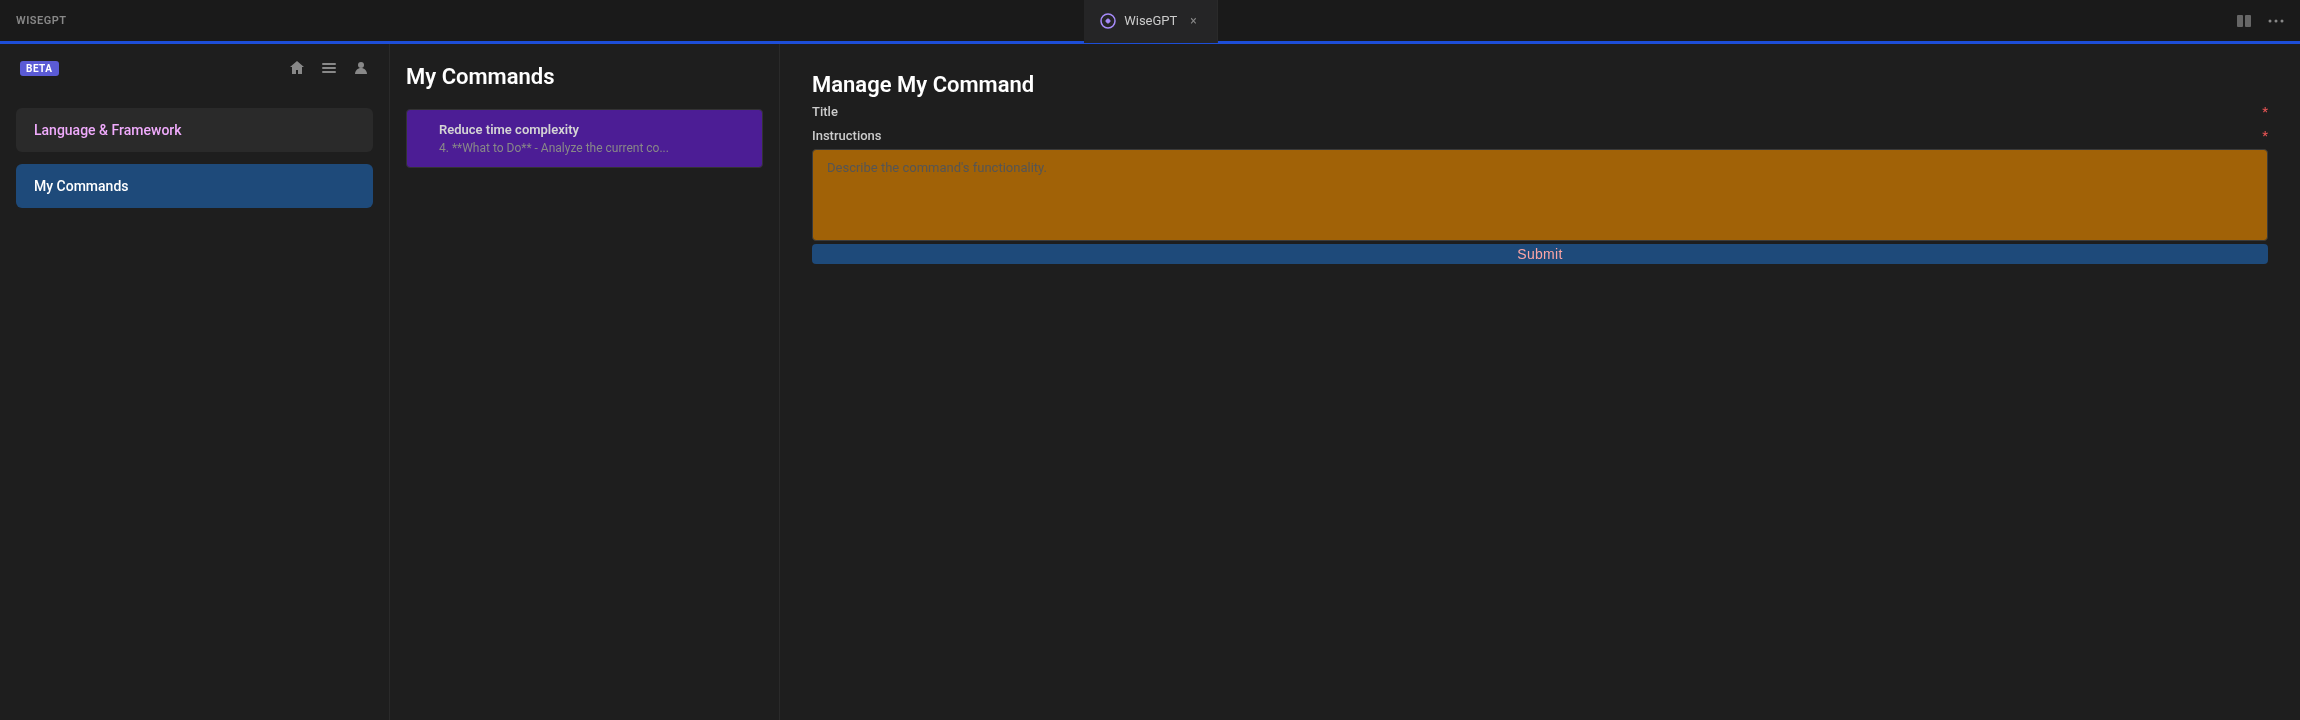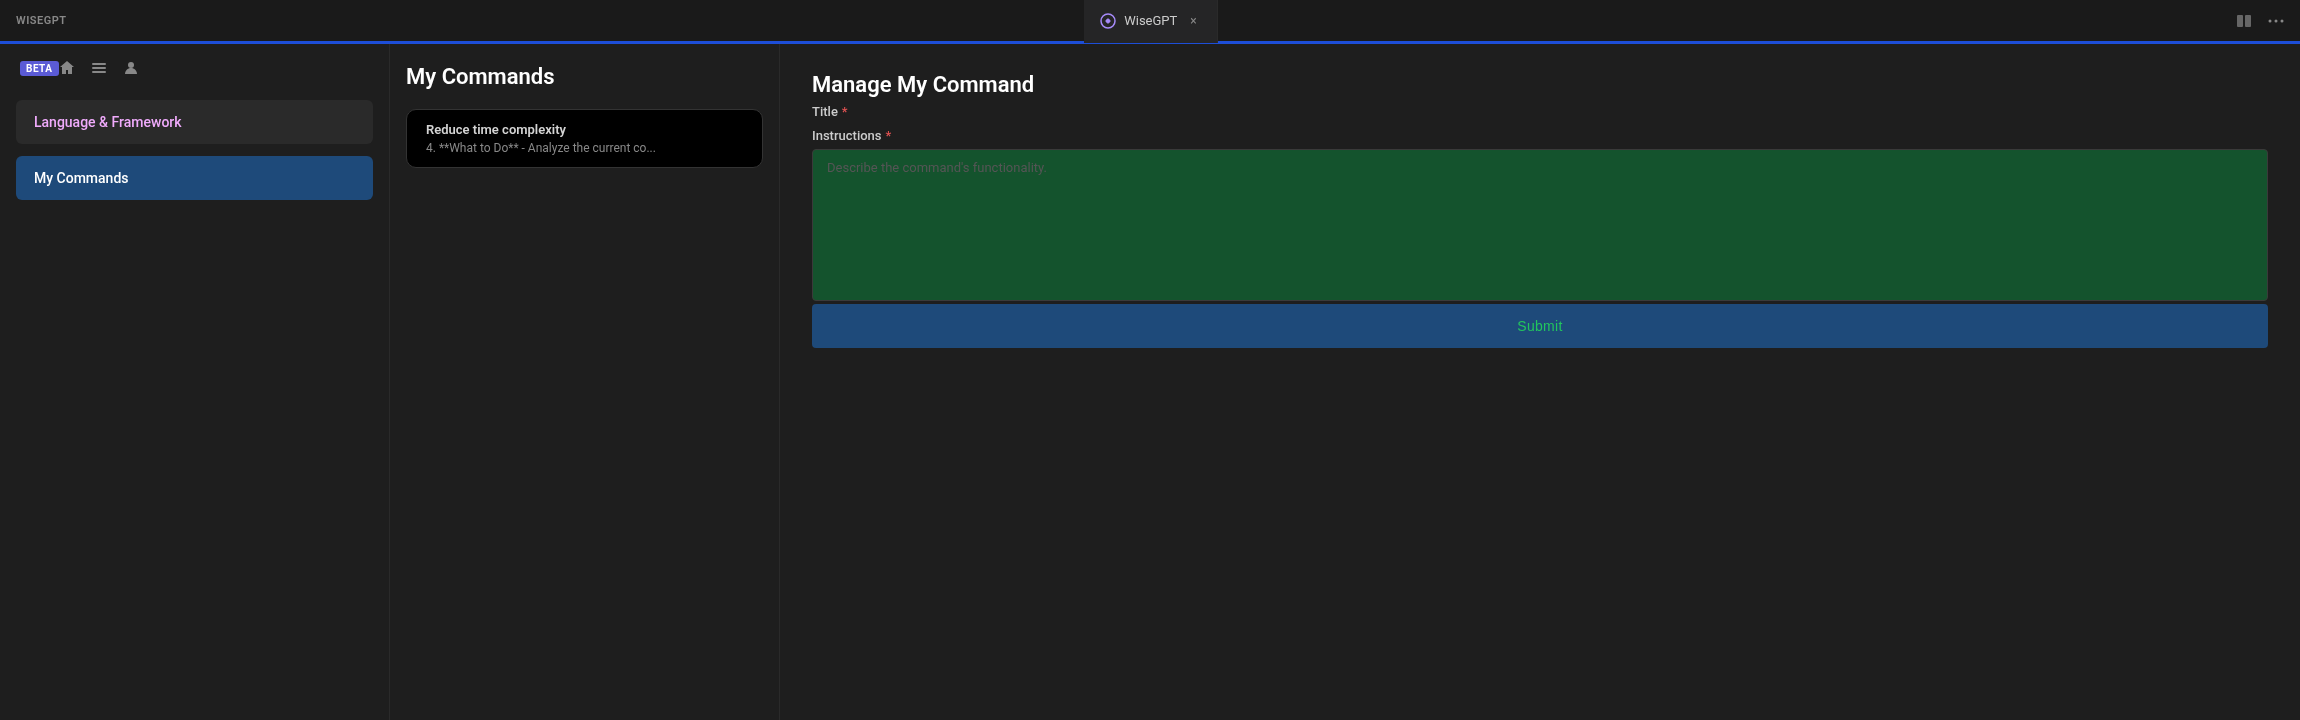--- a/index.html
+++ b/index.html
@@ -121,23 +121,23 @@
       display: flex;
       flex-direction: column;
       padding: 16px;
       gap: 12px;
       flex-shrink: 0;
     }
 
     .sidebar-header {
       display: flex;
       align-items: center;
-      justify-content: flex-start;
+      justify-content: space-between;
       padding: 0 4px;
-      margin-bottom: 12px;
+      margin-bottom: 20px;
     }
 
     .sidebar-icons {
       display: flex;
       align-items: center;
       gap: 16px;
     }
 
     .sidebar-icon {
       color: #888;
@@ -188,24 +188,24 @@
     }
 
     .commands-panel-title {
       font-size: 22px;
       font-weight: 600;
       color: #fff;
       margin-bottom: 8px;
     }
 
     .command-item {
-      background-color: #000000;
+      background-color: #4c1d95;
       border: 1px solid #333;
-      border-radius: 10px;
-      padding: 12px 19px;
+      border-radius: 4px;
+      padding: 12px 32px;
       cursor: pointer;
       transition: background 0.15s;
     }
 
     .command-item-title {
       font-size: 13px;
       font-weight: 600;
       color: #d4d4d4;
       margin-bottom: 4px;
     }
@@ -236,20 +236,21 @@
     }
 
     .field-label {
       font-size: 13px;
       font-weight: 500;
       color: #ccc;
       margin-bottom: 6px;
       display: flex;
       align-items: center;
       gap: 4px;
+      justify-content: space-between;
     }
 
     .required-star {
       color: #e05252;
       font-size: 13px;
     }
 
     .field-input {
       width: 100%;
       background-color: #252526;
@@ -261,46 +262,46 @@
       outline: none;
       transition: border-color 0.15s;
     }
 
     .field-input::placeholder {
       color: #555;
     }
 
     .field-textarea {
       width: 100%;
-      background-color: #14532d;
+      background-color: #a16207;
       border: 1px solid #3a3a3a;
       border-radius: 4px;
       padding: 10px 14px;
       font-size: 13px;
       color: #d4d4d4;
       outline: none;
       resize: none;
-      height: 152px;
+      height: 92px;
       transition: border-color 0.15s;
       font-family: inherit;
     }
 
     .field-textarea::placeholder {
       color: #555;
     }
 
     .submit-button {
       width: 100%;
       background-color: #1e4a7a;
       border: none;
       border-radius: 4px;
-      padding: 14px;
+      padding: 2px;
       font-size: 14px;
       font-weight: 500;
-      color: #22c55e;
+      color: #fca5a5;
       cursor: pointer;
       transition: background 0.15s;
       letter-spacing: 0.3px;
     }
 
     .field-group {
       display: flex;
       flex-direction: column;
     }
   </style>

